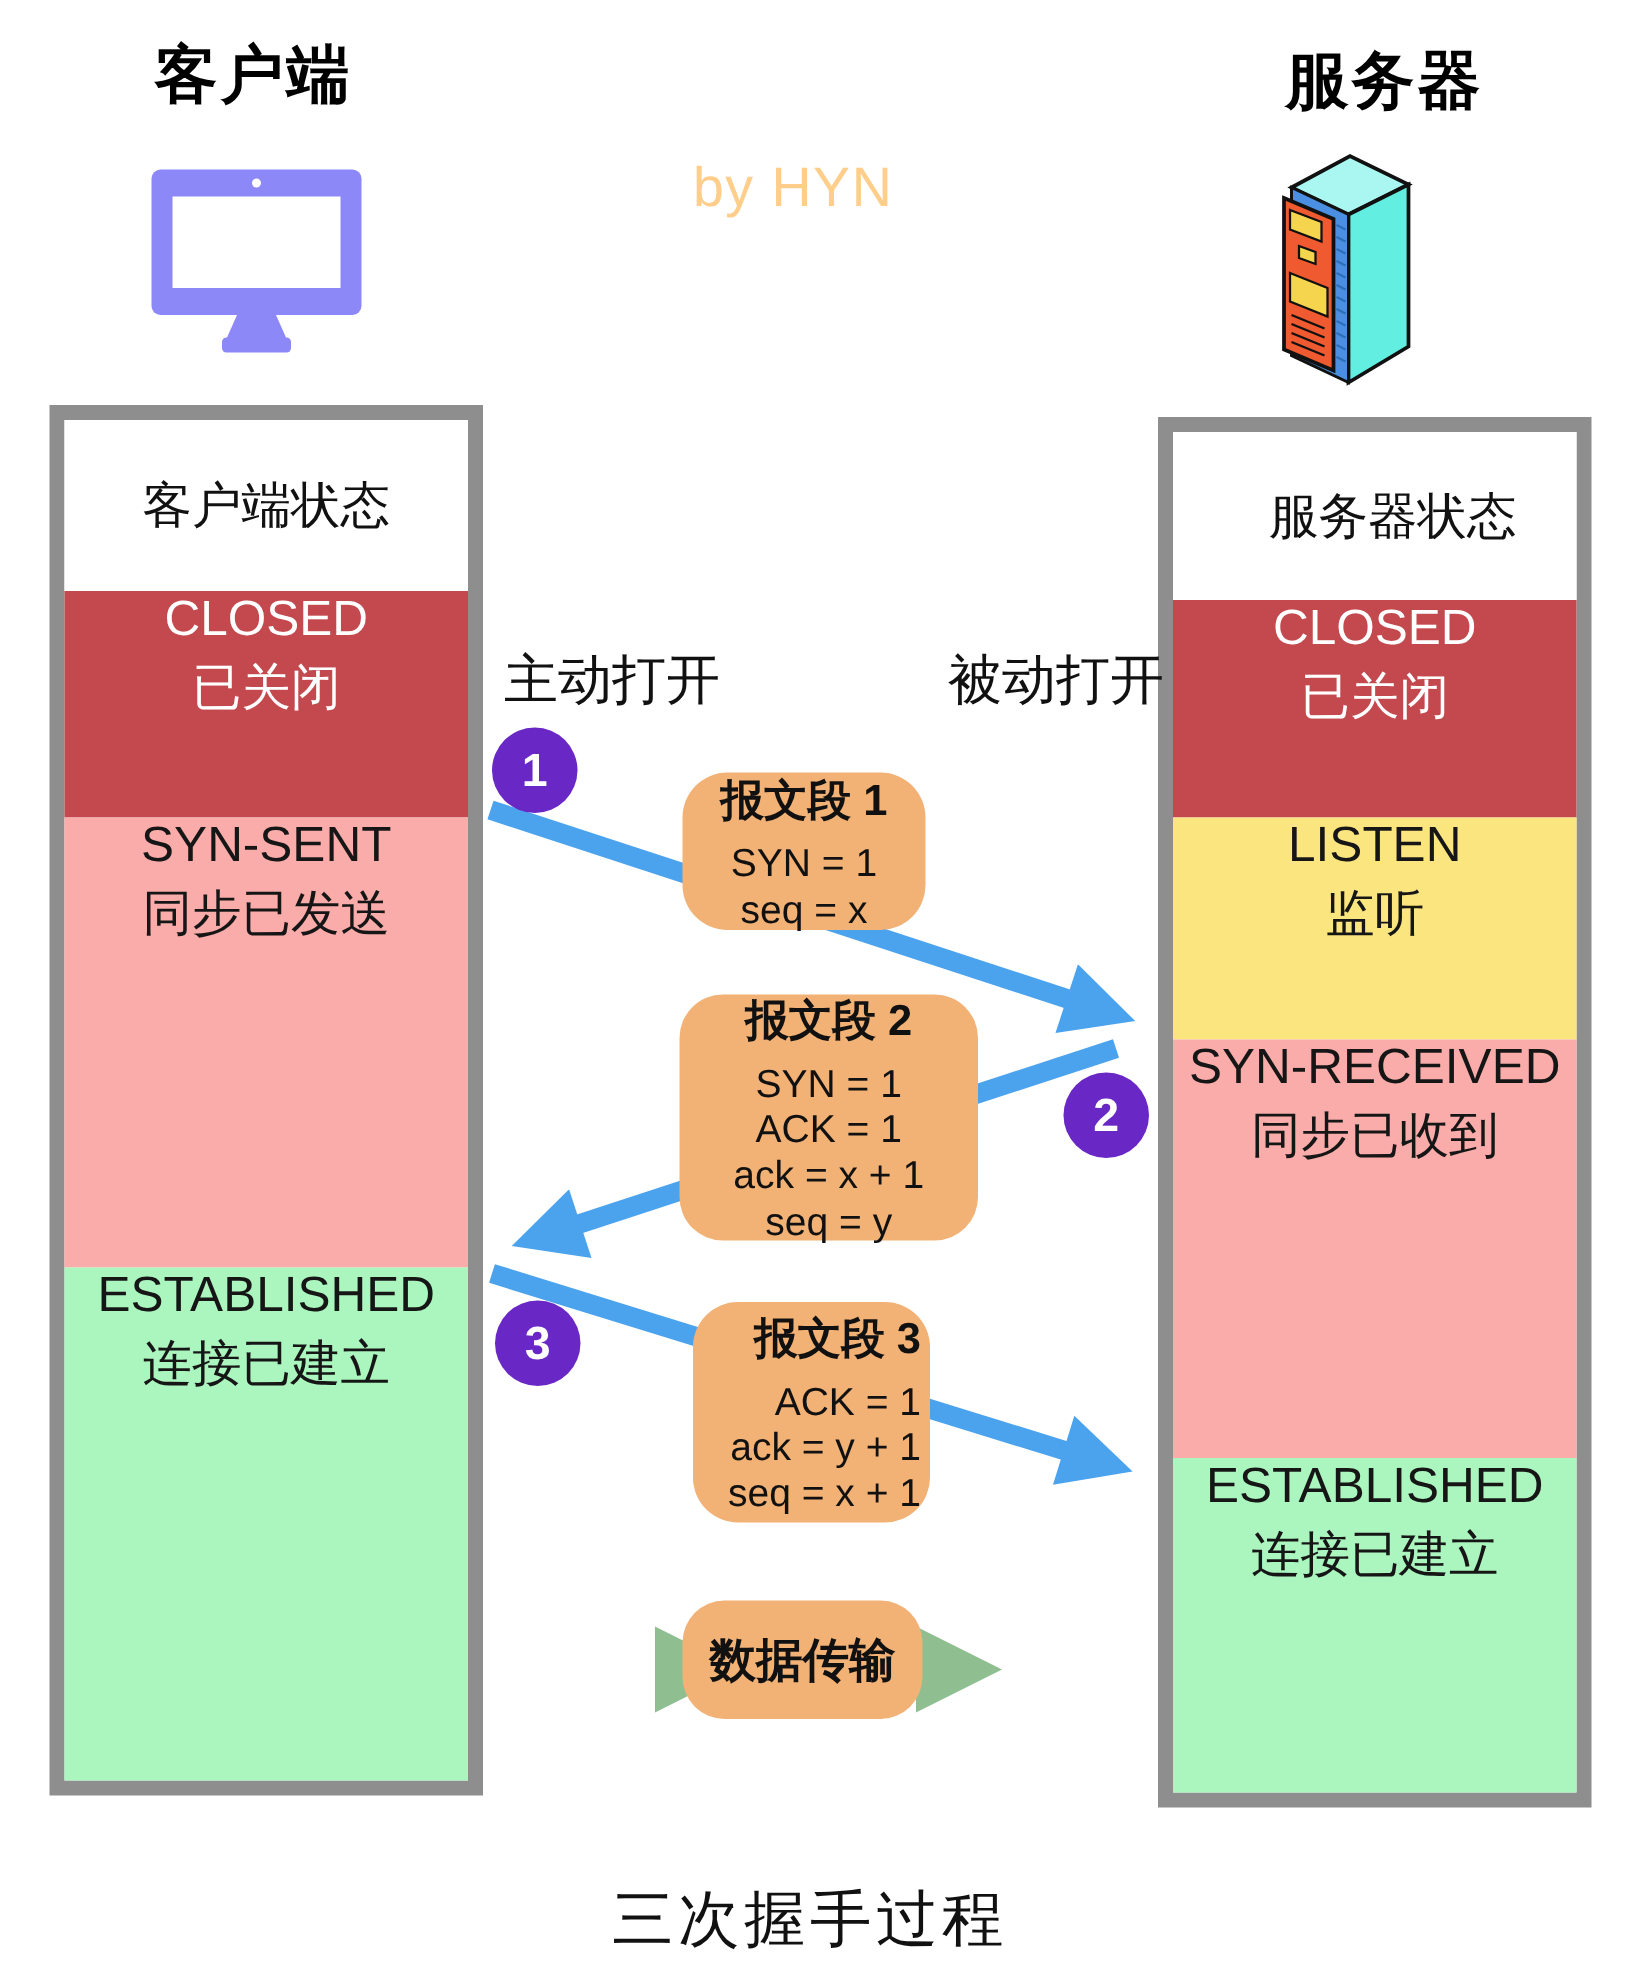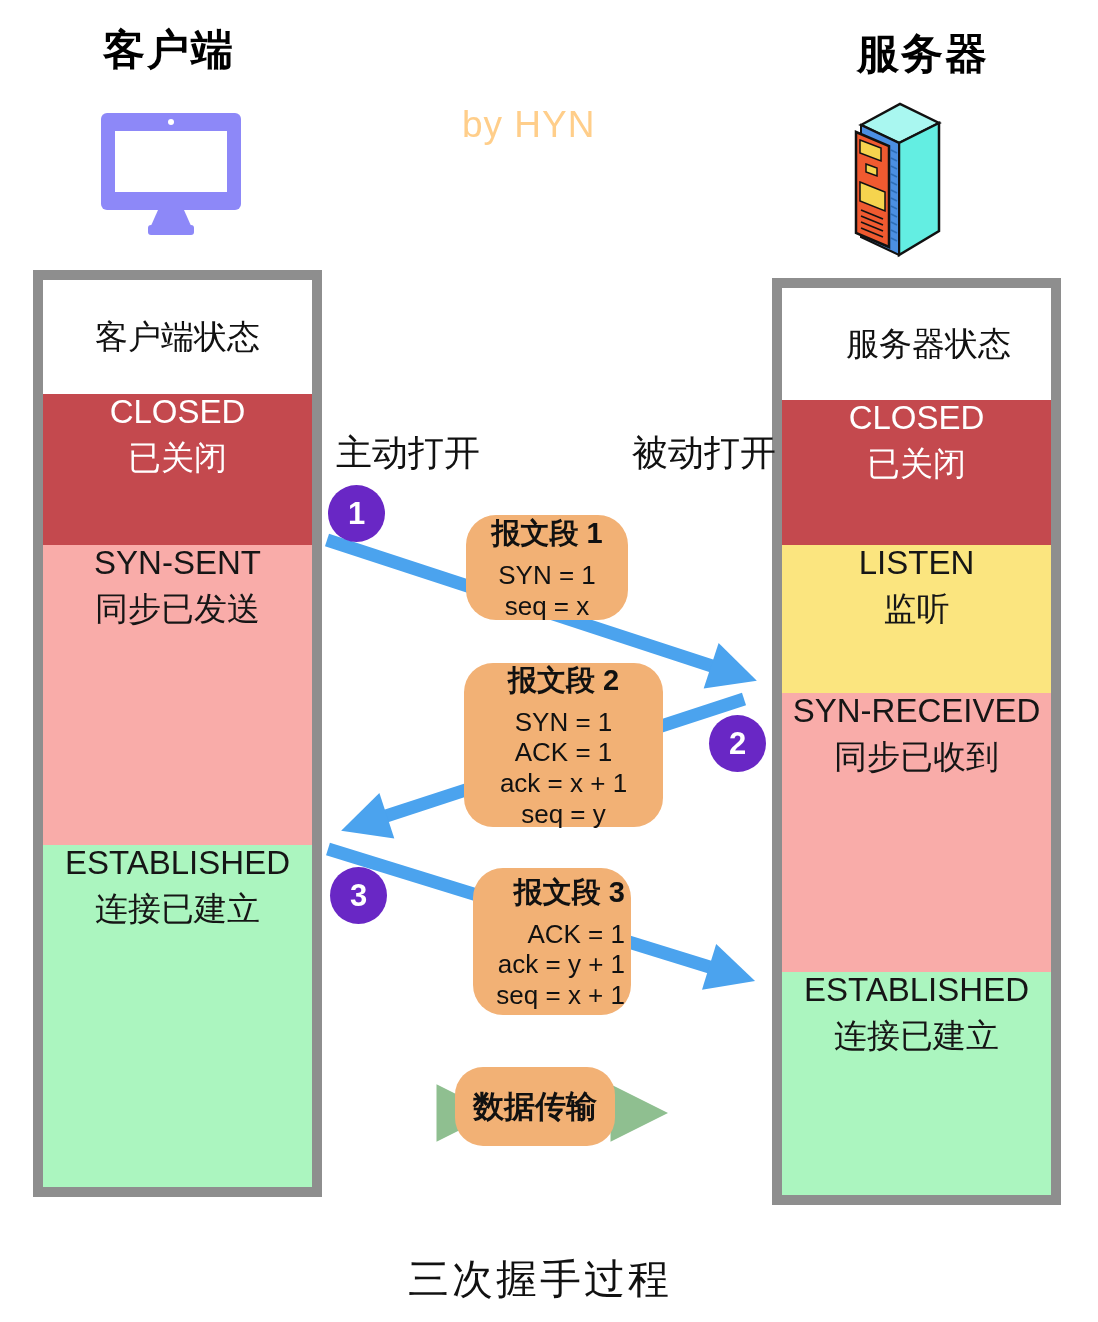--- a/index.html
+++ b/index.html
@@ -49,21 +49,21 @@
   .blue-line{stroke:var(--arrow-blue);stroke-width:13;fill:none;}
   .dt-line{stroke:var(--dt-green);stroke-width:16;fill:none;}
   .mk-blue{fill:var(--arrow-blue);}
   .mk-green{fill:var(--dt-green);}
 
   .msg-box{
     box-sizing:border-box;
     background:var(--orange-box);
     border-radius:30px;
     display:flex;flex-direction:column;align-items:center;justify-content:center;
-    padding:10px 6px;z-index:3;margin-left:11px;
+    padding:10px 6px;z-index:3;
   }
   .msg-title{font-size:29px;font-weight:700;color:#111;margin-bottom:6px;white-space:nowrap;}
   .msg-field{font-size:26px;color:#111;line-height:1.18;white-space:nowrap;}
 
   .step-circle{
     width:57px;height:57px;border-radius:50%;
     background:var(--circle-purple);
     display:flex;align-items:center;justify-content:center;
     color:#fff;font-size:31px;font-weight:700;z-index:4;
   }

